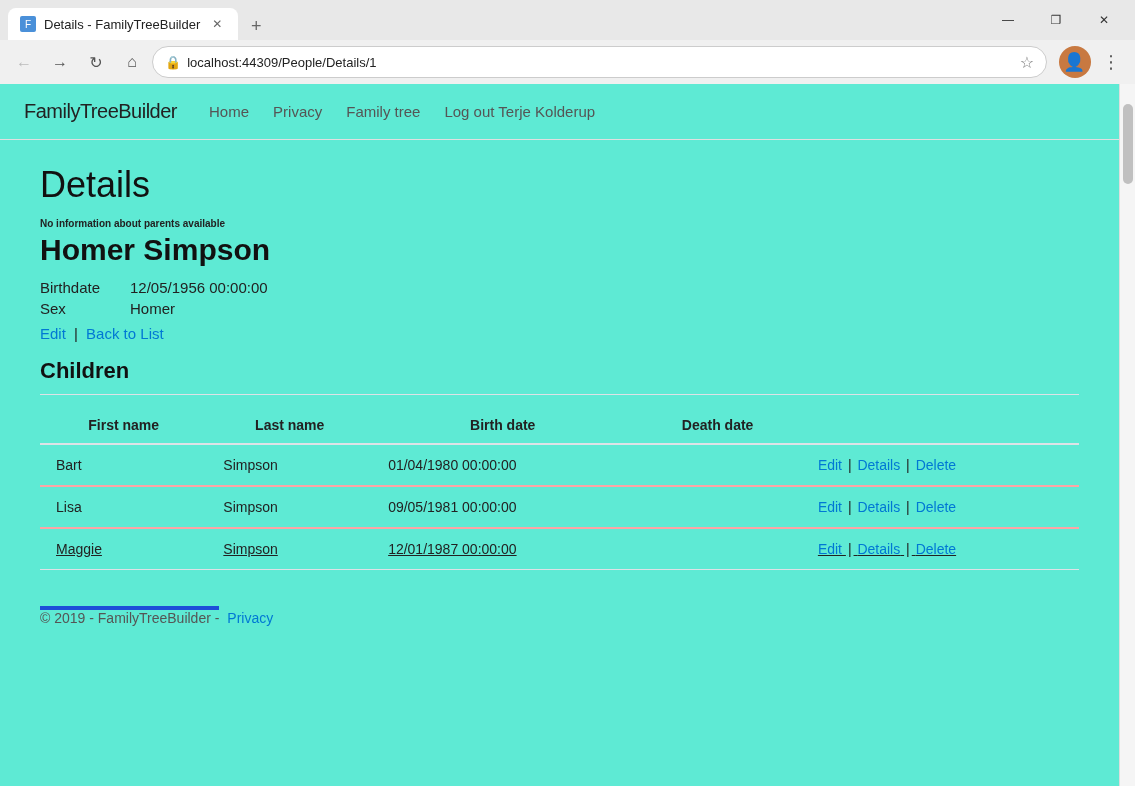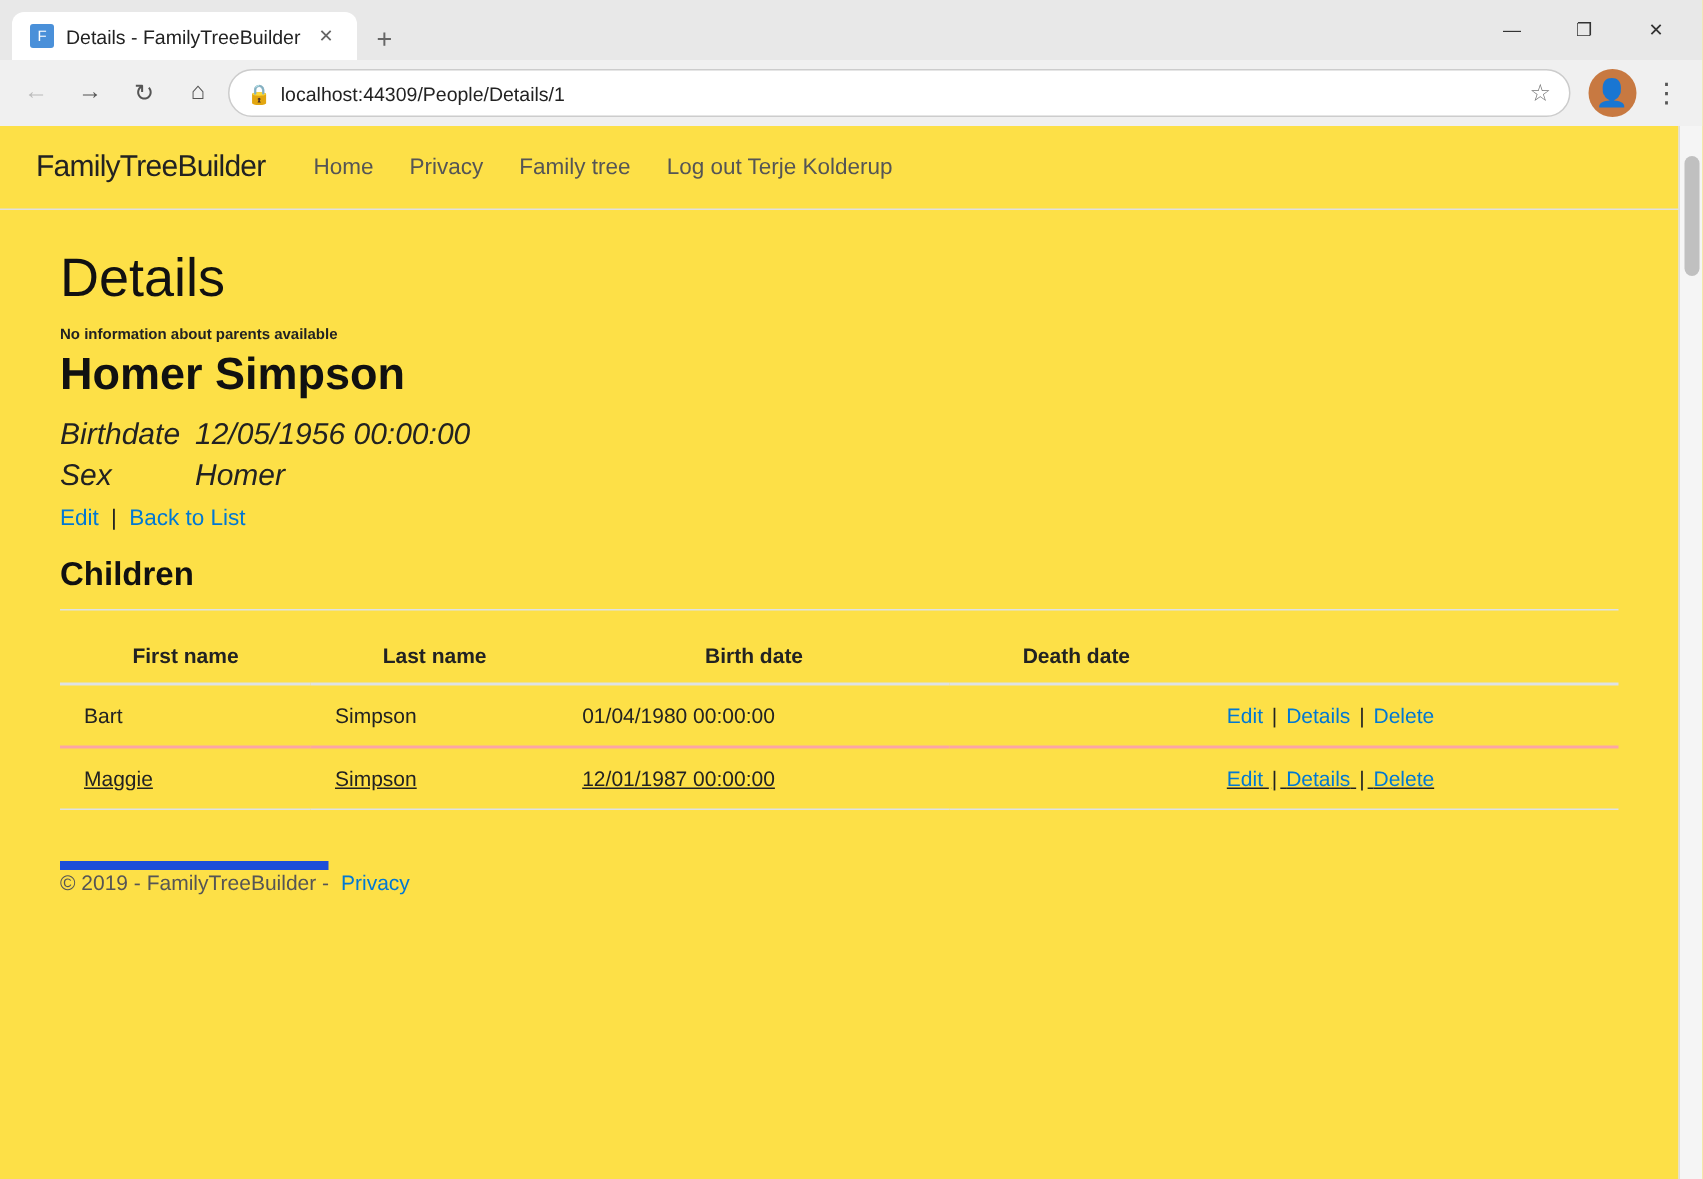--- a/index.html
+++ b/index.html
@@ -20,53 +20,53 @@
     .address-bar { height: 44px; background: #f0f0f0; display: flex; align-items: center; padding: 0 8px; gap: 4px; }
     .nav-btn { width: 32px; height: 32px; border-radius: 50%; display: flex; align-items: center; justify-content: center; cursor: pointer; color: #555; font-size: 16px; }
     .nav-btn.disabled { color: #bbb; cursor: default; }
     .url-bar { flex: 1; height: 32px; background: #fff; border: 1px solid #ccc; border-radius: 16px; display: flex; align-items: center; padding: 0 12px; gap: 6px; font-size: 13px; }
     .url-bar .lock-icon { color: #555; font-size: 13px; }
     .url-text { color: #222; flex: 1; }
     .star-icon { color: #777; font-size: 16px; margin-left: auto; }
     .profile-area { width: 32px; height: 32px; border-radius: 50%; overflow: hidden; margin-left: 8px; background: #c87941; display: flex; align-items: center; justify-content: center; font-size: 18px; }
     .more-btn { width: 32px; height: 32px; display: flex; align-items: center; justify-content: center; font-size: 18px; color: #555; cursor: pointer; }
 
-    .page-content { flex: 1; background: #fde047; overflow-y: auto; display: flex; }
+    .page-content { flex: 1; background: #5eead4; overflow-y: auto; display: flex; }
     .scrollbar-area { width: 16px; background: #f5f5f5; border-left: 1px solid #ddd; display: flex; flex-direction: column; }
     .scrollbar-thumb { width: 10px; height: 80px; background: #c0c0c0; border-radius: 5px; margin: 4px auto; margin-top: 20px; }
     .main-area { flex: 1; display: flex; flex-direction: column; }
 
     
     .site-nav { height: 56px; display: flex; align-items: center; padding: 0 24px; border-bottom: 1px solid #e0e0e0; gap: 24px; }
     .site-logo { font-size: 20px; font-weight: 500; color: #222; letter-spacing: -0.5px; margin-right: 8px; }
     .nav-link { color: #555; font-size: 15px; text-decoration: none; cursor: pointer; }
 
     
     .content { padding: 24px 40px 40px; flex: 1; }
     .page-title { font-size: 36px; font-weight: 300; margin-bottom: 12px; color: #111; }
     .no-parents-msg { font-size: 10px; font-weight: bold; margin-bottom: 4px; color: #222; }
     .person-name { font-size: 30px; font-weight: bold; margin-bottom: 12px; color: #111; }
-    .info-row { display: flex; align-items: flex-end; margin-bottom: 4px; font-size: 20px; font-style: italic; }
+    .info-row { display: flex; align-items: flex-end; margin-bottom: 4px; font-size: 15px; }
     .info-label { min-width: 90px; color: #222; }
     .info-value { color: #222; }
     .action-links { margin: 8px 0 16px; font-size: 15px; }
     .action-link { color: #0078d4; text-decoration: none; cursor: pointer; }
     .separator { color: #222; margin: 0 4px; }
 
     .section-title { font-size: 22px; font-weight: bold; margin-bottom: 10px; color: #111; }
     .children-table { width: 100%; border-collapse: collapse; }
     .children-table th { text-align: center; font-weight: bold; font-size: 14px; padding: 10px 16px; border-bottom: 2px solid #dee2e6; color: #222; }
     .children-table td { padding: 12px 16px; font-size: 14px; color: #222; border-bottom: 2px solid #fca5a5; vertical-align: middle; }
     .children-table tr:last-child td { border-bottom: 1px solid #dee2e6; text-decoration: underline; }
     .table-action-link { color: #0078d4; text-decoration: none; cursor: pointer; }
     .table-sep { color: #222; margin: 0 2px; }
     .table-actions { text-align: left; white-space: nowrap; }
 
     
-    .site-footer { padding: 16px 40px; font-size: 14px; color: #555; border-top: 6px solid #1d4ed8; }
+    .site-footer { padding: 16px 40px; font-size: 14px; color: #555; border-top: 4px solid #1d4ed8; }
     .footer-link { color: #0078d4; text-decoration: none; }
 
     .divider { border: none; border-top: 1px solid #dee2e6; margin-bottom: 12px; }
   </style>
 </head>
 <body>
 
 <div class="browser-frame">
 
   <div class="title-bar">
@@ -154,20 +154,33 @@
               <td></td>
               <td class="table-actions">
                 <a class="table-action-link">Edit</a>
                 <span class="table-sep">|</span>
                 <a class="table-action-link">Details</a>
                 <span class="table-sep">|</span>
                 <a class="table-action-link">Delete</a>
               </td>
             </tr>
 
+            <tr>
+              <td>Lisa</td>
+              <td>Simpson</td>
+              <td>09/05/1981 00:00:00</td>
+              <td></td>
+              <td class="table-actions">
+                <a class="table-action-link">Edit</a>
+                <span class="table-sep">|</span>
+                <a class="table-action-link">Details</a>
+                <span class="table-sep">|</span>
+                <a class="table-action-link">Delete</a>
+              </td>
+            </tr>
 
             <tr>
               <td>Maggie</td>
               <td>Simpson</td>
               <td>12/01/1987 00:00:00</td>
               <td></td>
               <td class="table-actions">
                 <a class="table-action-link">Edit</a>
                 <span class="table-sep">|</span>
                 <a class="table-action-link">Details</a>

